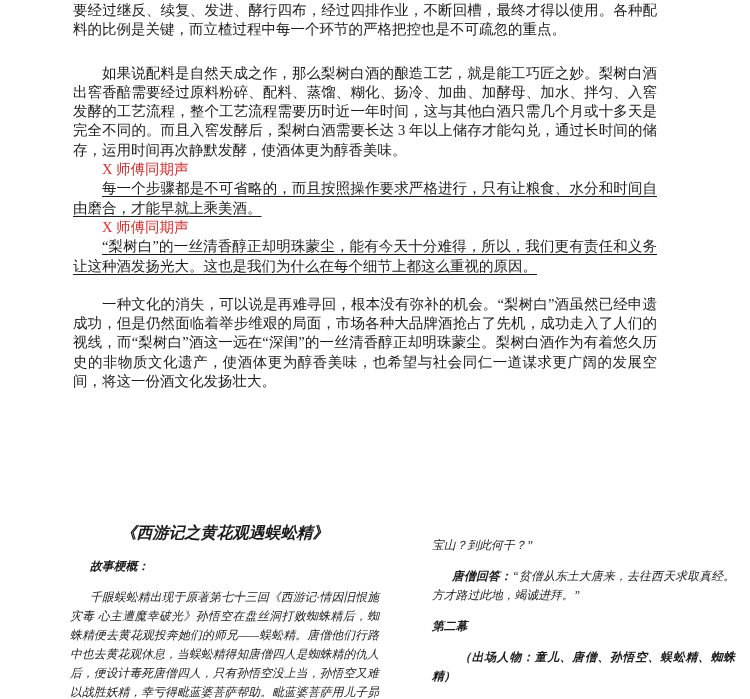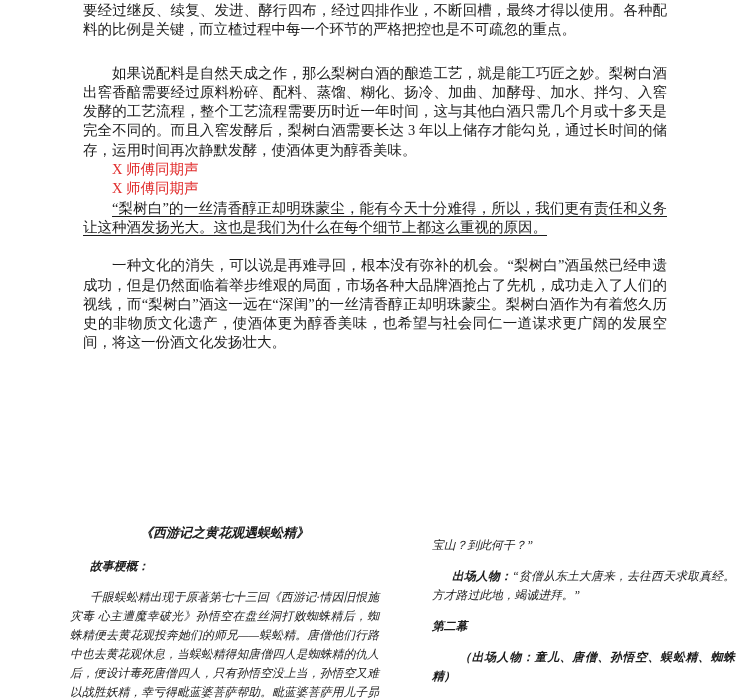--- a/index.html
+++ b/index.html
@@ -4,38 +4,38 @@
 <title>Document</title>
 <style>
   :root{ --accent-red:#e12d2d; --ink:#1c1c1c; }
   html,body{margin:0;padding:0;}
   body{
     width:750px;height:699px;overflow:hidden;background:#ffffff;position:relative;
     font-family:"Liberation Serif","DejaVu Serif",serif;color:var(--ink);
   }
   
   .top-article{
-    position:absolute;left:83px;top:1px;width:584px;
+    position:absolute;left:73px;top:1px;width:584px;
     font-size:14.5px;line-height:19.3px;text-align:justify;
   }
   .top-article p{margin:0;}
   .ind{text-indent:2em;}
   .gap-lg{margin-top:24px !important;}
   .gap{margin-top:19px !important;}
   .sync{color:var(--accent-red);text-indent:2em;}
   .uline{text-decoration:underline;text-underline-offset:3px;text-decoration-thickness:1px;}
   
   .script{font-style:italic;text-align:justify;}
   .script p{margin:12px;}
   .script-left{
     position:absolute;left:58px;top:522px;width:333px;
     font-size:11.8px;line-height:19px;
   }
   .script-title{
-    margin:0;text-align:center;font-size:13px;font-weight:bold;line-height:21px;
+    margin:0;text-align:center;font-size:16px;font-weight:bold;line-height:21px;
   }
   .syn-label{font-weight:bold;text-indent:1.7em;margin-top:14px !important;}
   .syn-text{text-indent:1.7em;margin-top:7px !important;}
   .script-right{
     position:absolute;left:420px;top:524px;width:327px;
     font-size:11.8px;line-height:19px;
   }
   .mt5{margin-top:5px !important;}
   .mt3{margin-top:3px !important;}
   .act{text-align:left;font-weight:bold;}
@@ -45,35 +45,36 @@
 </style>
 </head>
 <body>
 
 <div>
 
   <section class="top-article">
     <p>要经过继反、续复、发进、酵行四布，经过四排作业，不断回槽，最终才得以使用。各种配料的比例是关键，而立楂过程中每一个环节的严格把控也是不可疏忽的重点。</p>
     <p class="ind gap-lg">如果说配料是自然天成之作，那么梨树白酒的酿造工艺，就是能工巧匠之妙。梨树白酒出窖香醅需要经过原料粉碎、配料、蒸馏、糊化、扬冷、加曲、加酵母、加水、拌匀、入窖发酵的工艺流程，整个工艺流程需要历时近一年时间，这与其他白酒只需几个月或十多天是完全不同的。而且入窖发酵后，梨树白酒需要长达 3 年以上储存才能勾兑，通过长时间的储存，运用时间再次静默发酵，使酒体更为醇香美味。</p>
     <p class="sync">X 师傅同期声</p>
+    <p class="ind uline">每一个步骤都是不可省略的，而且按照操作要求严格进行，只有让粮食、水分和时间自由磨合，才能早就上乘美酒。</p>
     <p class="sync">X 师傅同期声</p>
     <p class="ind uline">“梨树白”的一丝清香醇正却明珠蒙尘，能有今天十分难得，所以，我们更有责任和义务让这种酒发扬光大。这也是我们为什么在每个细节上都这么重视的原因。</p>
     <p class="ind gap">一种文化的消失，可以说是再难寻回，根本没有弥补的机会。“梨树白”酒虽然已经申遗成功，但是仍然面临着举步维艰的局面，市场各种大品牌酒抢占了先机，成功走入了人们的视线，而“梨树白”酒这一远在“深闺”的一丝清香醇正却明珠蒙尘。梨树白酒作为有着悠久历史的非物质文化遗产，使酒体更为醇香美味，也希望与社会同仁一道谋求更广阔的发展空间，将这一份酒文化发扬壮大。</p>
   </section>
 
   <section class="script script-left">
     <h3 class="script-title">《西游记之黄花观遇蜈蚣精》</h3>
     <p class="syn-label">故事梗概：</p>
     <p class="syn-text">千眼蜈蚣精出现于原著第七十三回《西游记·情因旧恨施灾毒 心主遭魔幸破光》孙悟空在盘丝洞打败蜘蛛精后，蜘蛛精便去黄花观投奔她们的师兄——蜈蚣精。唐僧他们行路中也去黄花观休息，当蜈蚣精得知唐僧四人是蜘蛛精的仇人后，便设计毒死唐僧四人，只有孙悟空没上当，孙悟空又难以战胜妖精，幸亏得毗蓝婆菩萨帮助。毗蓝婆菩萨用儿子昴日星官炼成的宝贝，抛向</p>
   </section>
 
   <section class="script script-right">
     <p>宝山？到此何干？”</p>
     <p class="si mt5">
-      <span class="b">出场人物：</span><span>“贫僧从东土大唐来，去往西天求取真经。方才路过此地，竭诚进拜。”</span>
+      <span class="b">唐僧回答：</span><span>“贫僧从东土大唐来，去往西天求取真经。方才路过此地，竭诚进拜。”</span>
     </p>
     <p class="act mt3">第二幕</p>
     <p class="cast mt3">（出场人物：童儿、唐僧、孙悟空、蜈蚣精、蜘蛛精）</p>
     <p class="si">
       <span class="b">蜘蛛精（出场人物，是蜈蚣精师妹）</span><span>将两杯茶拿过来，悄悄对童儿（人物出场）说：“这两杯茶是有毒的，一会儿拿过去给</span>
     </p>
   </section>
 
 </div>
 

